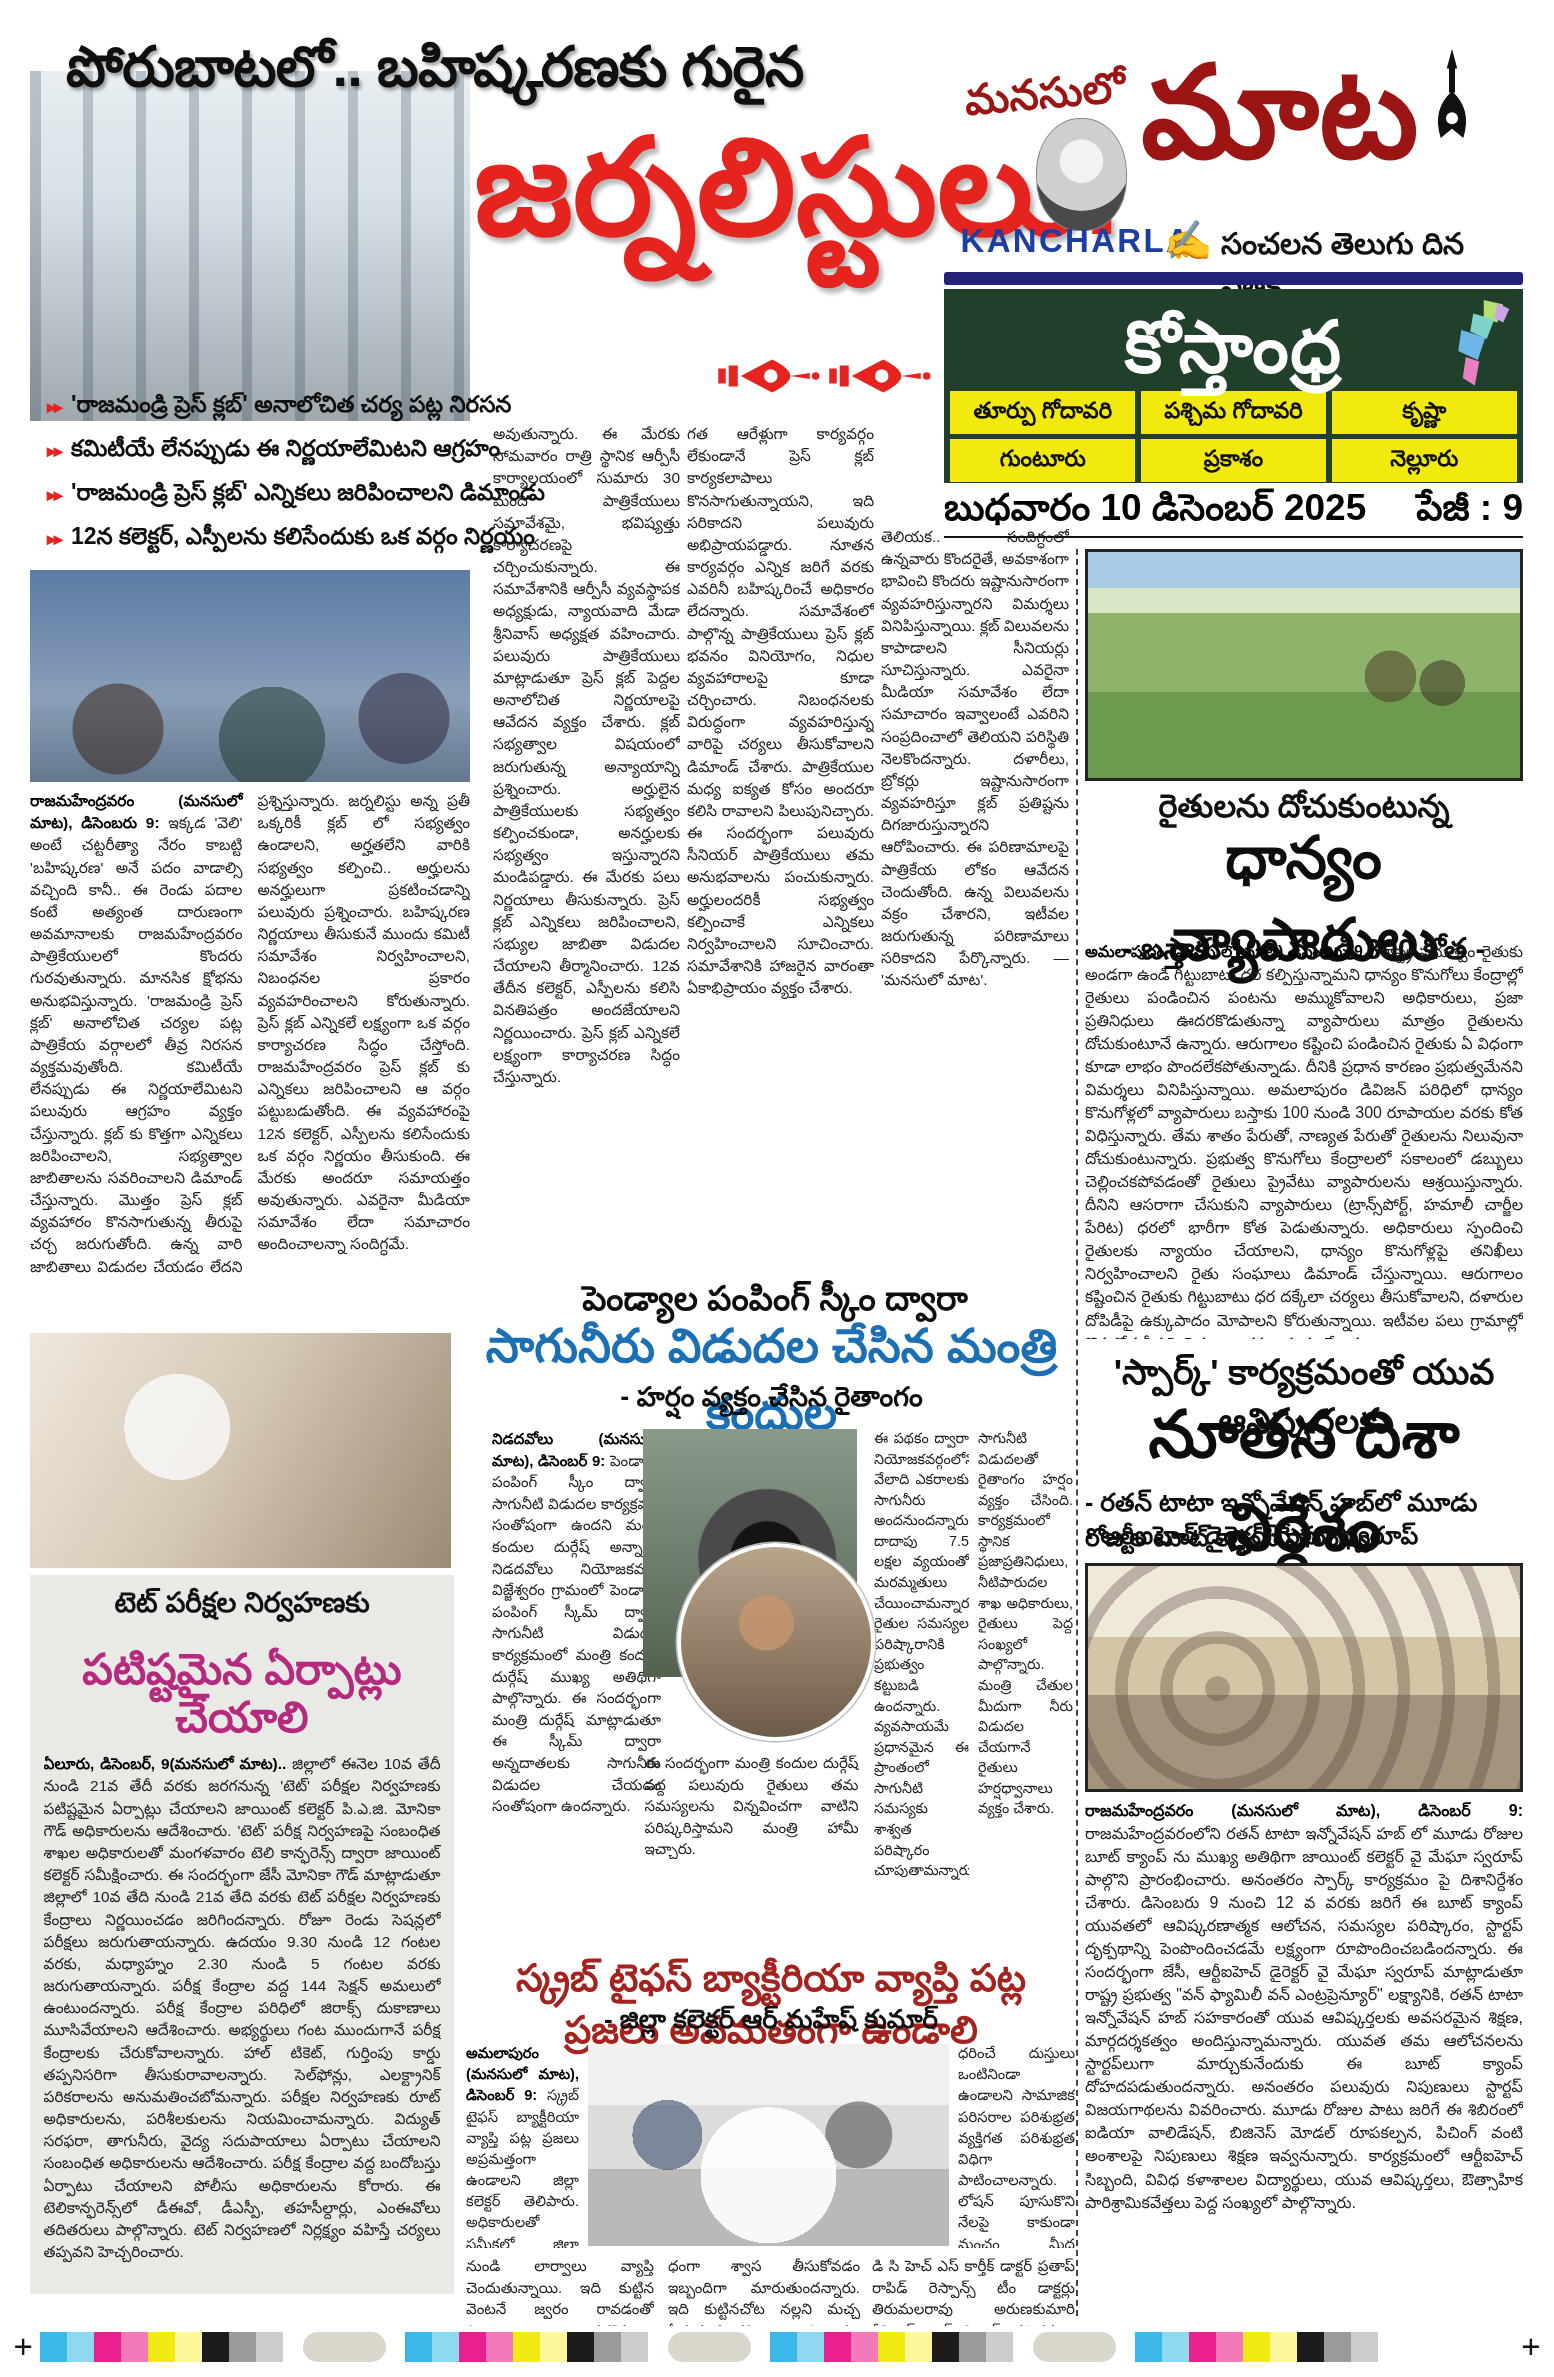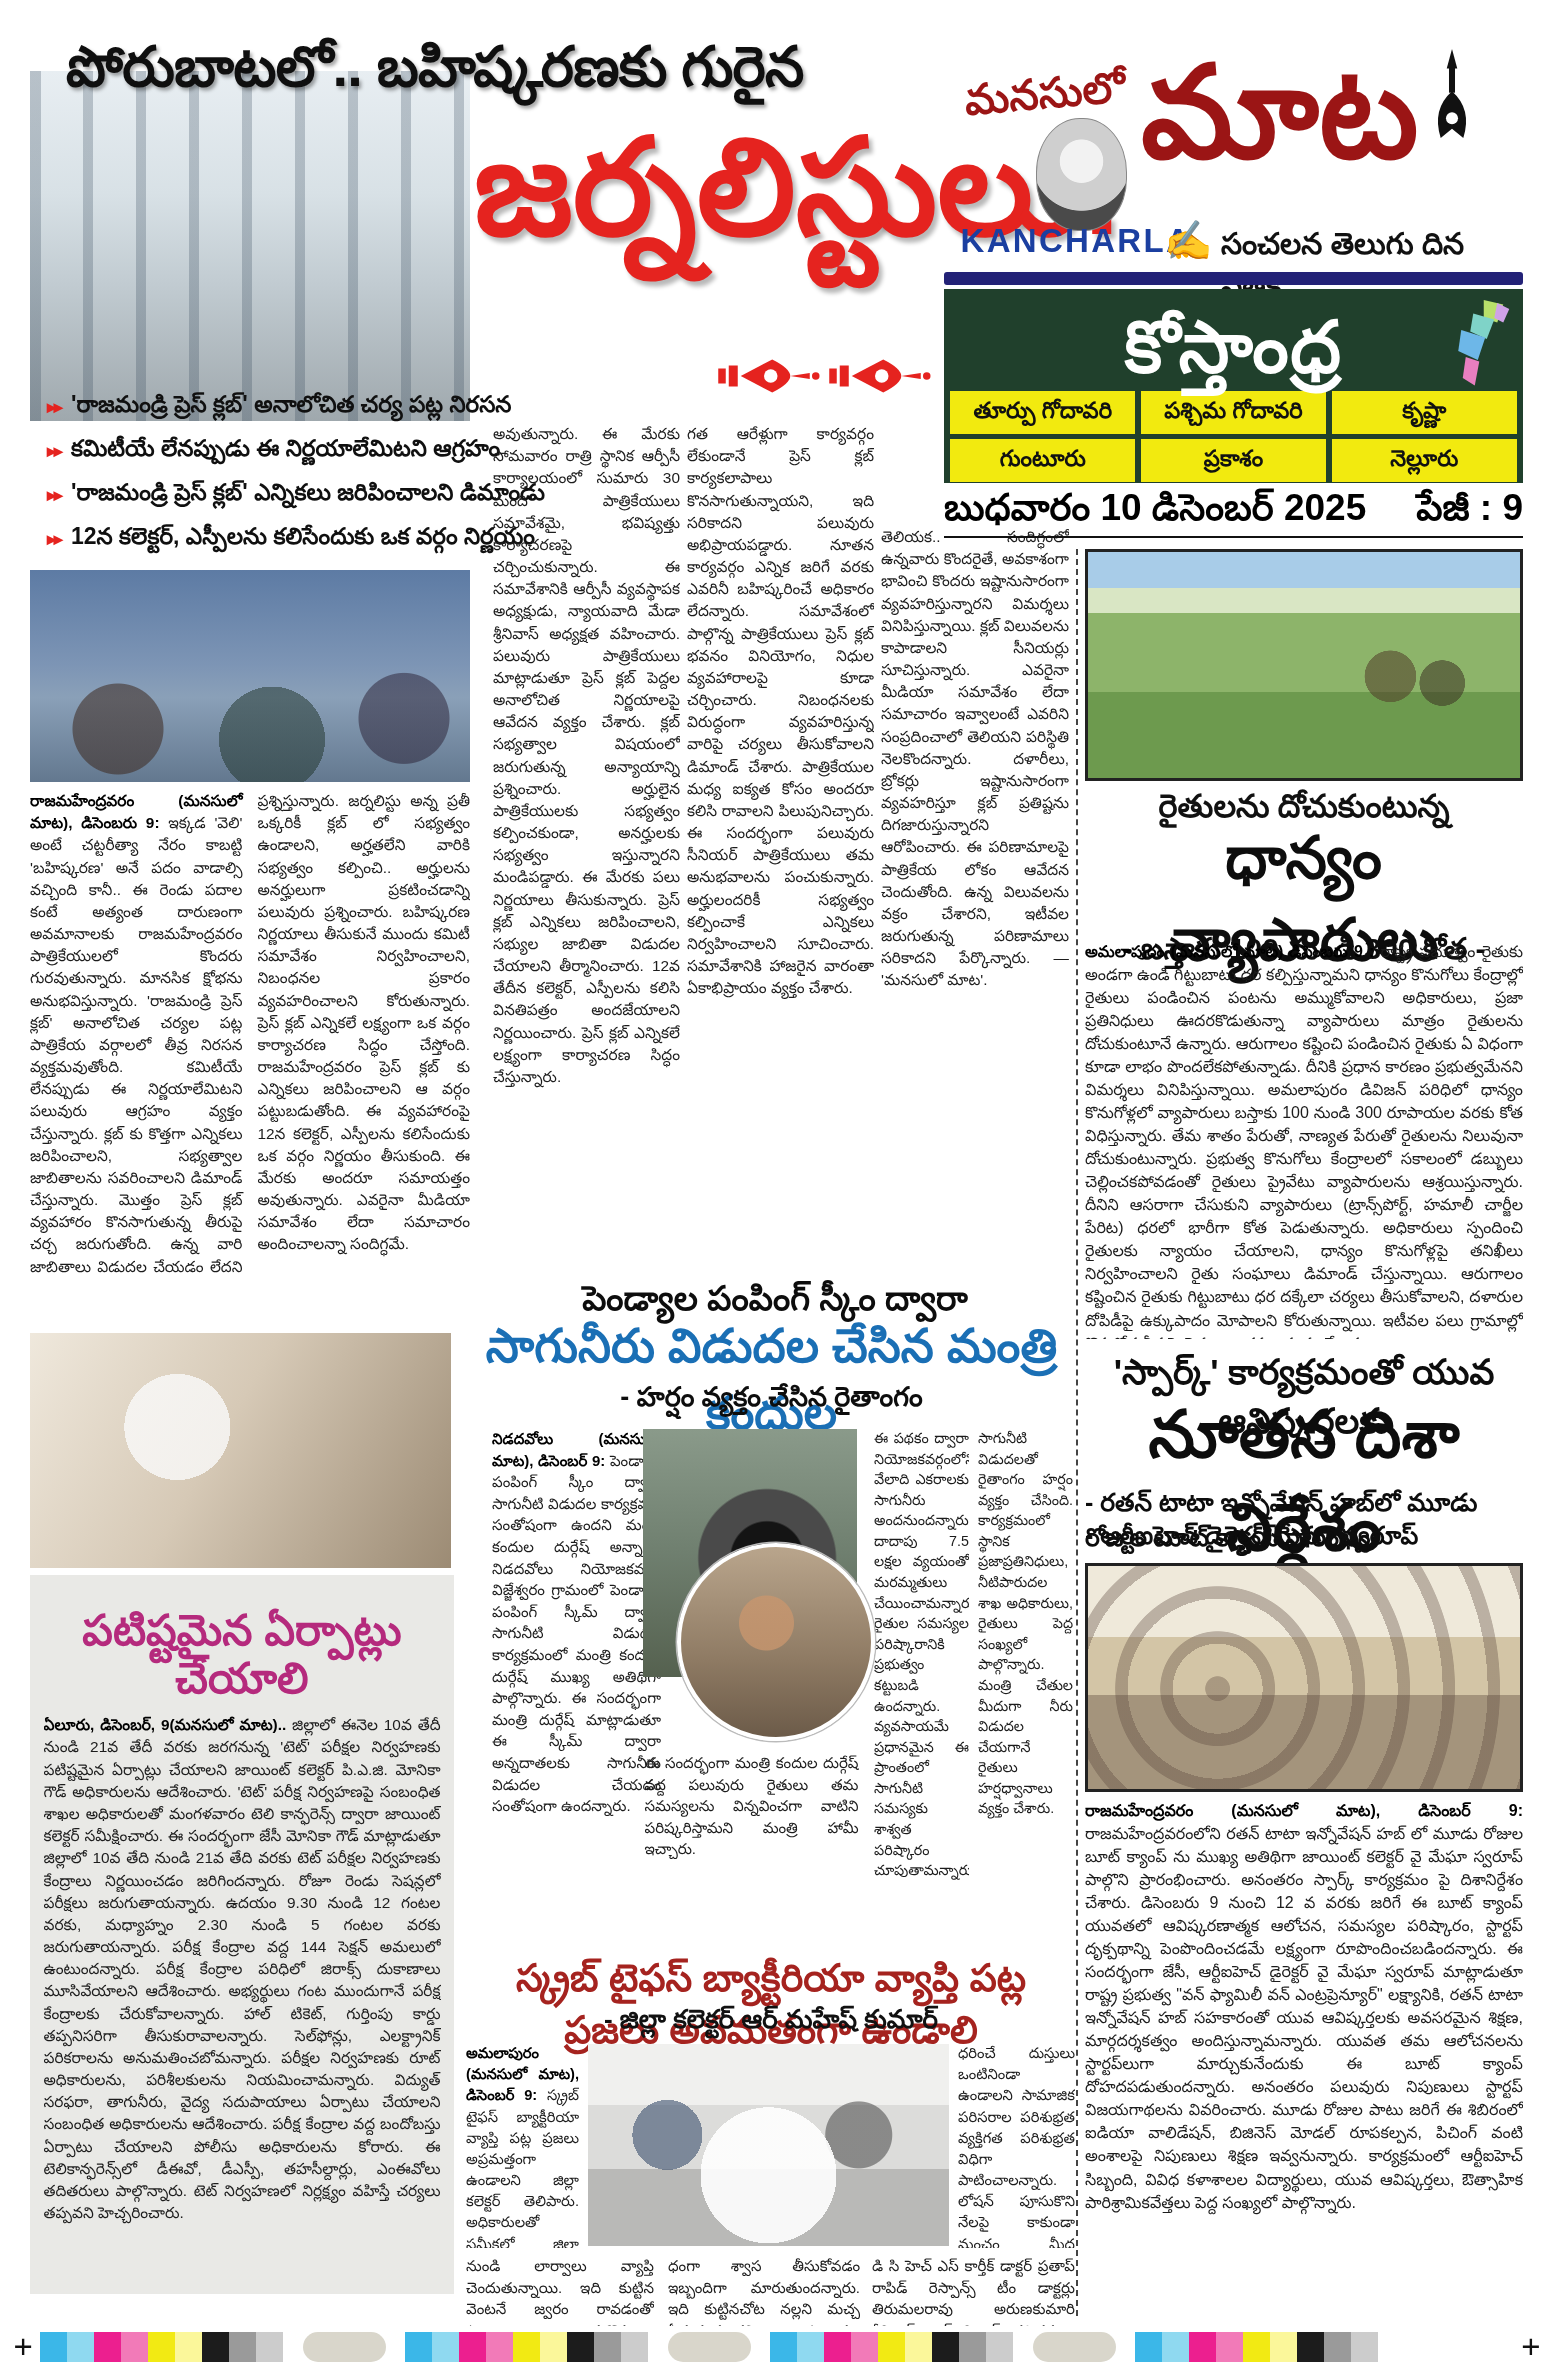--- a/index.html
+++ b/index.html
@@ -142,20 +142,21 @@
   <div class="abs ph-meeting photo" style="left:30px;top:570px;width:440px;height:212px;"></div>
 
   <div class="abs body" style="left:30px;top:790px;width:440px;height:536px;column-count:2;column-gap:15px;">
     <b>రాజమహేంద్రవరం (మనసులో మాట), డిసెంబరు 9:</b>
     <span>ఇక్కడ 'వెలి' అంటే చట్టరీత్యా నేరం కాబట్టి 'బహిష్కరణ' అనే పదం వాడాల్సి వచ్చింది కానీ.. ఈ రెండు పదాల కంటే అత్యంత దారుణంగా అవమానాలకు రాజమహేంద్రవరం పాత్రికేయులలో కొందరు గురవుతున్నారు. మానసిక క్షోభను అనుభవిస్తున్నారు. 'రాజమండ్రి ప్రెస్ క్లబ్' అనాలోచిత చర్యల పట్ల పాత్రికేయ వర్గాలలో తీవ్ర నిరసన వ్యక్తమవుతోంది. కమిటీయే లేనప్పుడు ఈ నిర్ణయాలేమిటని పలువురు ఆగ్రహం వ్యక్తం చేస్తున్నారు. క్లబ్ కు కొత్తగా ఎన్నికలు జరిపించాలని, సభ్యత్వాల జాబితాలను సవరించాలని డిమాండ్ చేస్తున్నారు. మొత్తం ప్రెస్ క్లబ్ వ్యవహారం కొనసాగుతున్న తీరుపై చర్చ జరుగుతోంది. ఉన్న వారి జాబితాలు విడుదల చేయడం లేదని ప్రశ్నిస్తున్నారు. జర్నలిస్టు అన్న ప్రతీ ఒక్కరికీ క్లబ్ లో సభ్యత్వం ఉండాలని, అర్హతలేని వారికి సభ్యత్వం కల్పించి.. అర్హులను అనర్హులుగా ప్రకటించడాన్ని పలువురు ప్రశ్నించారు. బహిష్కరణ నిర్ణయాలు తీసుకునే ముందు కమిటీ సమావేశం నిర్వహించాలని, నిబంధనల ప్రకారం వ్యవహరించాలని కోరుతున్నారు. ప్రెస్ క్లబ్ ఎన్నికలే లక్ష్యంగా ఒక వర్గం కార్యాచరణ సిద్ధం చేస్తోంది. రాజమహేంద్రవరం ప్రెస్ క్లబ్ కు ఎన్నికలు జరిపించాలని ఆ వర్గం పట్టుబడుతోంది. ఈ వ్యవహారంపై 12న కలెక్టర్, ఎస్పీలను కలిసేందుకు ఒక వర్గం నిర్ణయం తీసుకుంది. ఈ మేరకు అందరూ సమాయత్తం అవుతున్నారు. ఎవరైనా మీడియా సమావేశం లేదా సమాచారం అందించాలన్నా సందిగ్ధమే.</span>
   </div>
 
   <div class="abs ph-desk photo" style="left:30px;top:1333px;width:421px;height:235px;"></div>
 
   <div class="abs tet-box" style="left:30px;top:1575px;width:397px;height:695px;">
+    <div class="tet-kicker">టెట్ పరీక్షల నిర్వహణకు</div>
     <div class="tet-title" style="margin:19px 0 12px 0;">పటిష్టమైన ఏర్పాట్లు చేయాలి</div>
     <div class="body" style="height:542px;">
       <b>ఏలూరు, డిసెంబర్, 9(మనసులో మాట)..</b>
       <span>జిల్లాలో ఈనెల 10వ తేదీ నుండి 21వ తేదీ వరకు జరగనున్న 'టెట్' పరీక్షల నిర్వహణకు పటిష్టమైన ఏర్పాట్లు చేయాలని జాయింట్ కలెక్టర్ పి.ఎ.జి. మోనికా గౌడ్ అధికారులను ఆదేశించారు. 'టెట్' పరీక్ష నిర్వహణపై సంబంధిత శాఖల అధికారులతో మంగళవారం టెలి కాన్ఫరెన్స్ ద్వారా జాయింట్ కలెక్టర్ సమీక్షించారు. ఈ సందర్భంగా జేసీ మోనికా గౌడ్ మాట్లాడుతూ జిల్లాలో 10వ తేది నుండి 21వ తేది వరకు టెట్ పరీక్షల నిర్వహణకు కేంద్రాలు నిర్ణయించడం జరిగిందన్నారు. రోజూ రెండు సెషన్లలో పరీక్షలు జరుగుతాయన్నారు. ఉదయం 9.30 నుండి 12 గంటల వరకు, మధ్యాహ్నం 2.30 నుండి 5 గంటల వరకు జరుగుతాయన్నారు. పరీక్ష కేంద్రాల వద్ద 144 సెక్షన్ అమలులో ఉంటుందన్నారు. పరీక్ష కేంద్రాల పరిధిలో జిరాక్స్ దుకాణాలు మూసివేయాలని ఆదేశించారు. అభ్యర్థులు గంట ముందుగానే పరీక్ష కేంద్రాలకు చేరుకోవాలన్నారు. హాల్ టికెట్, గుర్తింపు కార్డు తప్పనిసరిగా తీసుకురావాలన్నారు. సెల్‌ఫోన్లు, ఎలక్ట్రానిక్ పరికరాలను అనుమతించబోమన్నారు. పరీక్షల నిర్వహణకు రూట్ అధికారులను, పరిశీలకులను నియమించామన్నారు. విద్యుత్ సరఫరా, తాగునీరు, వైద్య సదుపాయాలు ఏర్పాటు చేయాలని సంబంధిత అధికారులను ఆదేశించారు. పరీక్ష కేంద్రాల వద్ద బందోబస్తు ఏర్పాటు చేయాలని పోలీసు అధికారులను కోరారు. ఈ టెలికాన్ఫరెన్స్‌లో డీఈవో, డీఎస్పీ, తహసీల్దార్లు, ఎంఈవోలు తదితరులు పాల్గొన్నారు. టెట్ నిర్వహణలో నిర్లక్ష్యం వహిస్తే చర్యలు తప్పవని హెచ్చరించారు.</span>
     </div>
   </div>
 
   <div class="abs body" style="left:493px;top:423px;width:187px;height:847px;">అవుతున్నారు. ఈ మేరకు సోమవారం రాత్రి స్థానిక ఆర్పీసీ కార్యాలయంలో సుమారు 30 మంది పాత్రికేయులు సమావేశమై, భవిష్యత్తు కార్యాచరణపై చర్చించుకున్నారు. ఈ సమావేశానికి ఆర్పీసీ వ్యవస్థాపక అధ్యక్షుడు, న్యాయవాది మేడా శ్రీనివాస్ అధ్యక్షత వహించారు. పలువురు పాత్రికేయులు మాట్లాడుతూ ప్రెస్ క్లబ్ పెద్దల అనాలోచిత నిర్ణయాలపై ఆవేదన వ్యక్తం చేశారు. క్లబ్ సభ్యత్వాల విషయంలో జరుగుతున్న అన్యాయాన్ని ప్రశ్నించారు. అర్హులైన పాత్రికేయులకు సభ్యత్వం కల్పించకుండా, అనర్హులకు సభ్యత్వం ఇస్తున్నారని మండిపడ్డారు. ఈ మేరకు పలు నిర్ణయాలు తీసుకున్నారు. ప్రెస్ క్లబ్ ఎన్నికలు జరిపించాలని, సభ్యుల జాబితా విడుదల చేయాలని తీర్మానించారు. 12వ తేదీన కలెక్టర్, ఎస్పీలను కలిసి వినతిపత్రం అందజేయాలని నిర్ణయించారు. ప్రెస్ క్లబ్ ఎన్నికలే లక్ష్యంగా కార్యాచరణ సిద్ధం చేస్తున్నారు.</div>
   <div class="abs body" style="left:687px;top:423px;width:187px;height:847px;">గత ఆరేళ్లుగా కార్యవర్గం లేకుండానే ప్రెస్ క్లబ్ కార్యకలాపాలు కొనసాగుతున్నాయని, ఇది సరికాదని పలువురు అభిప్రాయపడ్డారు. నూతన కార్యవర్గం ఎన్నిక జరిగే వరకు ఎవరినీ బహిష్కరించే అధికారం లేదన్నారు. సమావేశంలో పాల్గొన్న పాత్రికేయులు ప్రెస్ క్లబ్ భవనం వినియోగం, నిధుల వ్యవహారాలపై కూడా చర్చించారు. నిబంధనలకు విరుద్ధంగా వ్యవహరిస్తున్న వారిపై చర్యలు తీసుకోవాలని డిమాండ్ చేశారు. పాత్రికేయుల మధ్య ఐక్యత కోసం అందరూ కలిసి రావాలని పిలుపునిచ్చారు. ఈ సందర్భంగా పలువురు సీనియర్ పాత్రికేయులు తమ అనుభవాలను పంచుకున్నారు. అర్హులందరికీ సభ్యత్వం కల్పించాకే ఎన్నికలు నిర్వహించాలని సూచించారు. సమావేశానికి హాజరైన వారంతా ఏకాభిప్రాయం వ్యక్తం చేశారు.</div>
   <div class="abs body" style="left:881px;top:526px;width:188px;height:743px;">తెలియక.. సందిగ్ధంలో ఉన్నవారు కొందరైతే, అవకాశంగా భావించి కొందరు ఇష్టానుసారంగా వ్యవహరిస్తున్నారని విమర్శలు వినిపిస్తున్నాయి. క్లబ్ విలువలను కాపాడాలని సీనియర్లు సూచిస్తున్నారు. ఎవరైనా మీడియా సమావేశం లేదా సమాచారం ఇవ్వాలంటే ఎవరిని సంప్రదించాలో తెలియని పరిస్థితి నెలకొందన్నారు. దళారీలు, బ్రోకర్లు ఇష్టానుసారంగా వ్యవహరిస్తూ క్లబ్ ప్రతిష్టను దిగజారుస్తున్నారని ఆరోపించారు. ఈ పరిణామాలపై పాత్రికేయ లోకం ఆవేదన చెందుతోంది. ఉన్న విలువలను వక్రం చేశారని, ఇటీవల జరుగుతున్న పరిణామాలు సరికాదని పేర్కొన్నారు. — 'మనసులో మాట'.</div>

